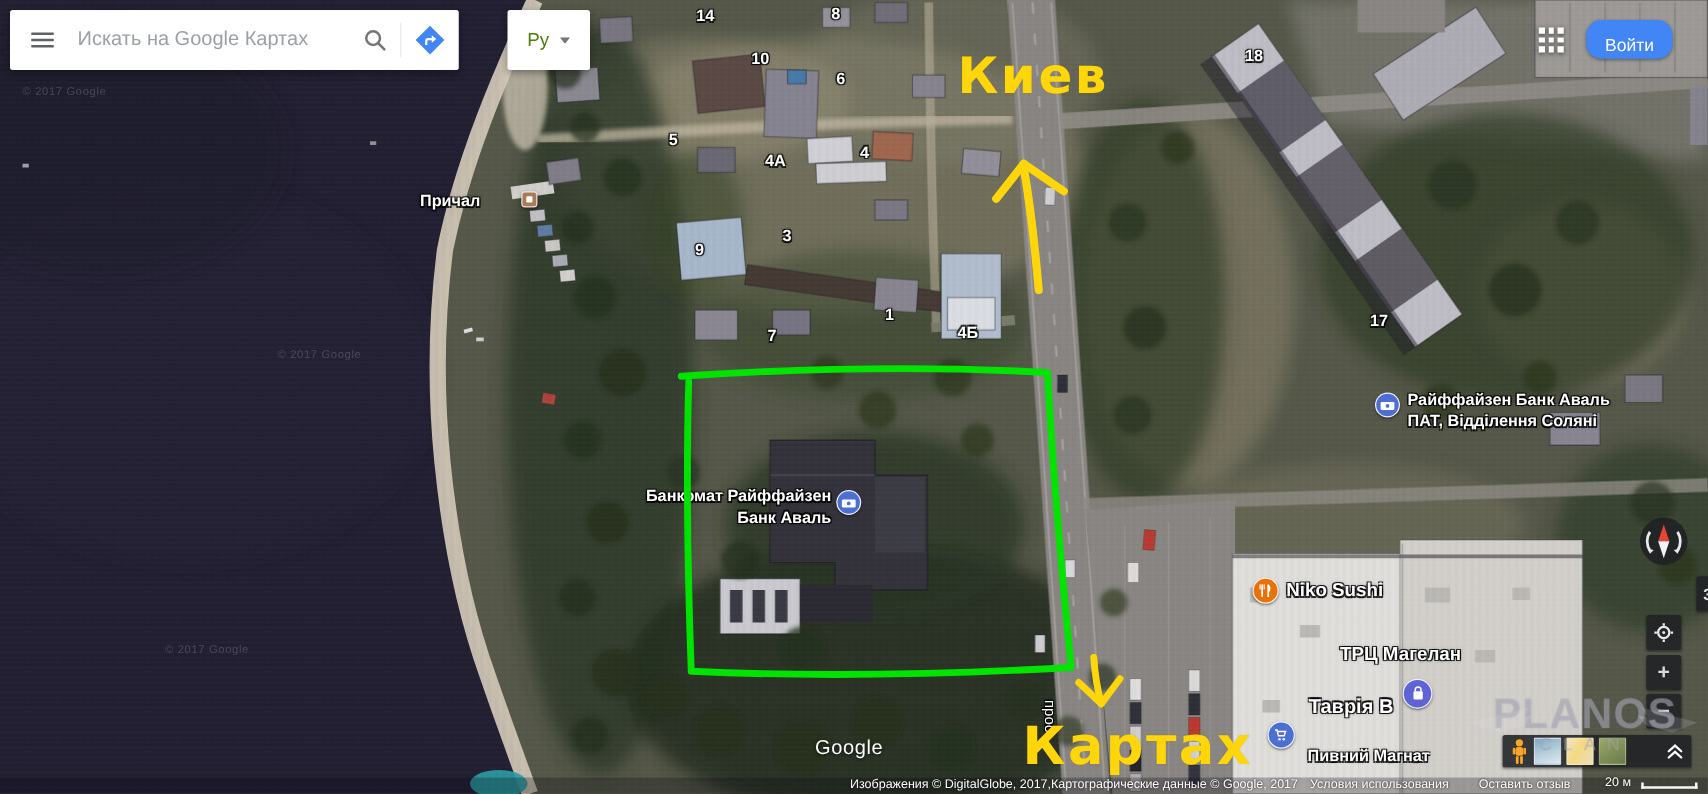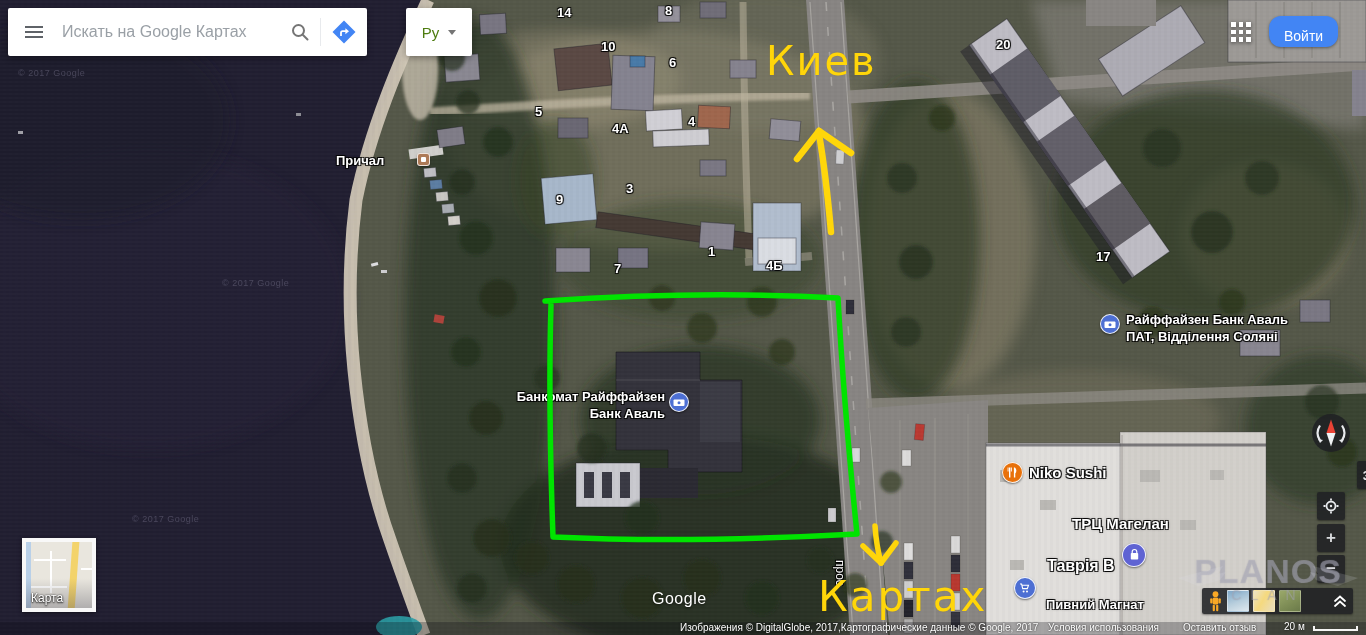--- a/index.html
+++ b/index.html
@@ -14,21 +14,21 @@
                 -1px 1px 0 rgba(0,0,0,.75),1px 1px 0 rgba(0,0,0,.75),0 0 3px rgba(0,0,0,.6);}
   .map-label{position:absolute;color:#fff;font-size:13px;font-weight:bold;line-height:17px;
     text-shadow:-1px -1px 0 rgba(0,0,0,.8),1px -1px 0 rgba(0,0,0,.8),
                 -1px 1px 0 rgba(0,0,0,.8),1px 1px 0 rgba(0,0,0,.8),0 0 3px rgba(0,0,0,.55);
     white-space:nowrap;}
   .poi-circle{position:absolute;border-radius:50%;display:flex;align-items:center;justify-content:center;
     box-shadow:0 1px 2px rgba(0,0,0,.5);border:1.5px solid rgba(255,255,255,.9);}
   .water-credit{position:absolute;color:#6a677e;font-size:9px;opacity:.55;letter-spacing:.5px;}
 
   
-  .annotation-text{position:absolute;color:#ffd60a;font-weight:400;
+  .annotation-text{position:absolute;color:#ffd60a;font-weight:700;
     font-family:"DejaVu Sans",sans-serif;letter-spacing:2px;
     text-shadow:0 0 1px rgba(120,90,0,.3);}
 
   
   #search-bar{position:absolute;left:8px;top:8px;width:359px;height:48px;background:#fff;
     border-radius:2px;box-shadow:0 2px 6px rgba(0,0,0,.35);display:flex;align-items:center;}
   #menu-btn{width:52px;height:48px;display:flex;flex-direction:column;justify-content:center;
     align-items:center;gap:3px;cursor:pointer;border:none;background:none;}
   #menu-btn div{width:18px;height:2px;background:#5f6368;}
   #search-input{flex:1;border:none;outline:none;font-size:16px;color:#212121;
@@ -315,21 +315,21 @@
   <span class="hn" style="left:601px;top:39px">10</span>
   <span class="hn" style="left:669px;top:55px">6</span>
   <span class="hn" style="left:535px;top:104px">5</span>
   <span class="hn" style="left:612px;top:121px">4А</span>
   <span class="hn" style="left:688px;top:114px">4</span>
   <span class="hn" style="left:556px;top:192px">9</span>
   <span class="hn" style="left:626px;top:181px">3</span>
   <span class="hn" style="left:708px;top:244px">1</span>
   <span class="hn" style="left:614px;top:261px">7</span>
   <span class="hn" style="left:766px;top:258px">4Б</span>
-  <span class="hn" style="left:996px;top:37px">20</span>
+  <span class="hn" style="left:996px;top:37px">18</span>
   <span class="hn" style="left:1096px;top:249px">17</span>
 
   <div class="map-label" style="left:336px;top:152px">Причал</div>
   <div class="abs" style="left:417px;top:153px;width:13px;height:13px;background:#ad7a57;border-radius:3px;border:1px solid rgba(255,255,255,.8);box-shadow:0 1px 2px rgba(0,0,0,.4)">
     <div style="position:absolute;left:3px;top:3px;width:5px;height:5px;background:#fff;border-radius:1px"></div>
   </div>
 
   <div class="map-label" style="left:495px;top:388px;width:170px;text-align:right">
     <div>Банкомат Райффайзен</div>
     <div>Банк Аваль</div>
@@ -480,32 +480,20 @@
     <div class="thumb" style="background:linear-gradient(120deg,#ece3c8 0%,#f5d97e 45%,#e8ddc0 100%)"></div>
     <div class="thumb" style="background:linear-gradient(150deg,#9aa86a 0%,#7d8c55 60%,#6b7a4a 100%)"></div>
     <svg width="14" height="13" viewBox="0 0 14 13" style="margin-left:auto;cursor:pointer">
       <g fill="none" stroke="#fff" stroke-width="1.8" stroke-linecap="round">
         <polyline points="2,6 7,1.5 12,6"></polyline>
           <polyline points="2,11 7,6.5 12,11"></polyline>
       </g>
     </svg>
   </div>
 
-  <div id="minimap">
-    <div class="inner">
-      <div class="abs" style="left:0;top:0;width:5px;height:66px;background:#b9d0e8"></div>
-      <div class="abs" style="left:44px;top:-3px;width:7px;height:74px;background:#f3d36b;transform:rotate(4deg)"></div>
-      <div class="abs" style="left:8px;top:17px;width:32px;height:2px;background:#fff"></div>
-      <div class="abs" style="left:24px;top:9px;width:2px;height:42px;background:#fff"></div>
-      <div class="abs" style="left:5px;top:44px;width:36px;height:2px;background:#fff"></div>
-      <div class="abs" style="left:55px;top:26px;width:11px;height:2px;background:#fff"></div>
-      <div class="abs" style="inset:0;background:linear-gradient(transparent 55%,rgba(70,70,85,.35))"></div>
-      <div class="label">Карта</div>
-    </div>
-  </div>
 
   <div id="google-logo">Google</div>
   <div id="attr-strip"></div>
   <span class="attr-txt" style="left:680px;top:622px">Изображения © DigitalGlobe, 2017,Картографические данные © Google, 2017</span>
   <span class="attr-txt" style="left:1048px;top:622px;cursor:pointer">Условия использования</span>
   <span class="attr-txt" style="left:1183px;top:622px;cursor:pointer">Оставить отзыв</span>
   <span class="attr-txt" style="left:1284px;top:621px;cursor:pointer">20 м</span>
   <div id="scale-bracket"></div>
 
   <div id="watermark">

